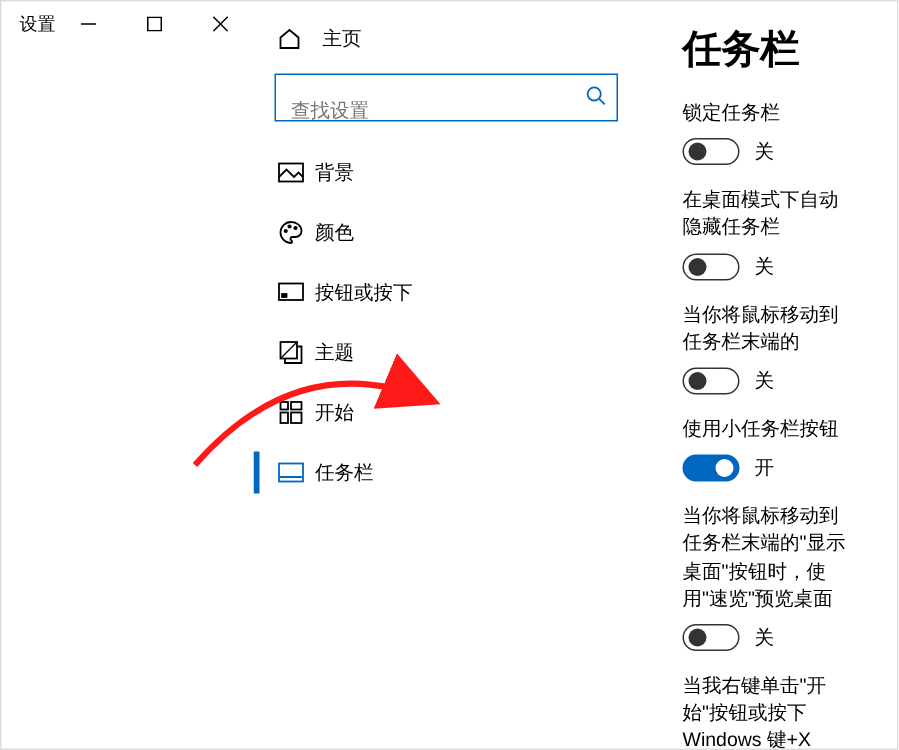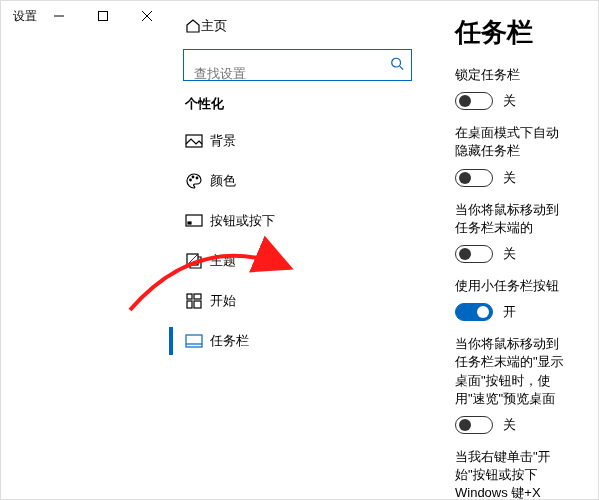--- a/index.html
+++ b/index.html
@@ -52,20 +52,21 @@
     width: 258px;
     border-right: 1px solid #fff;
     padding: 8px 0 0 0;
     display: flex;
     flex-direction: column;
   }
   .home-row {
     display: flex;
     align-items: center;
     padding: 8px 16px 10px 16px;
+    gap: 14px;
     font-size: 13px;
   }
   .home-row .icon { width: 16px; height: 16px; display:flex; align-items:center; justify-content:center;}
   .search-wrap {
     margin: 4px 14px 14px 14px;
   }
   .search {
     width: 100%;
     height: 32px;
     border: 1px solid #0067c0;
@@ -212,21 +213,20 @@
           <input class="search" placeholder="查找设置" style="">
           <span class="search-icon">
             <svg width="14" height="14" viewBox="0 0 16 16" fill="none" stroke="#0067c0" stroke-width="1.4">
                 <circle cx="7" cy="7" r="5"></circle>
                 <line x1="11" y1="11" x2="15" y2="15"></line>
               </svg>
           </span>
         </div>
       </div>
 
-      <div class="section-label">个性化</div>
 
       <div class="nav">
         <div class="nav-item">
           <span class="icon">
               <svg width="18" height="18" viewBox="0 0 18 18" fill="none" stroke="#000" stroke-width="1.2">
                 <rect x="1" y="3" width="16" height="12"></rect>
                 <polyline points="1,12 6,7 11,12 14,9 17,12"></polyline>
               </svg>
             </span>
           <span>背景</span>

